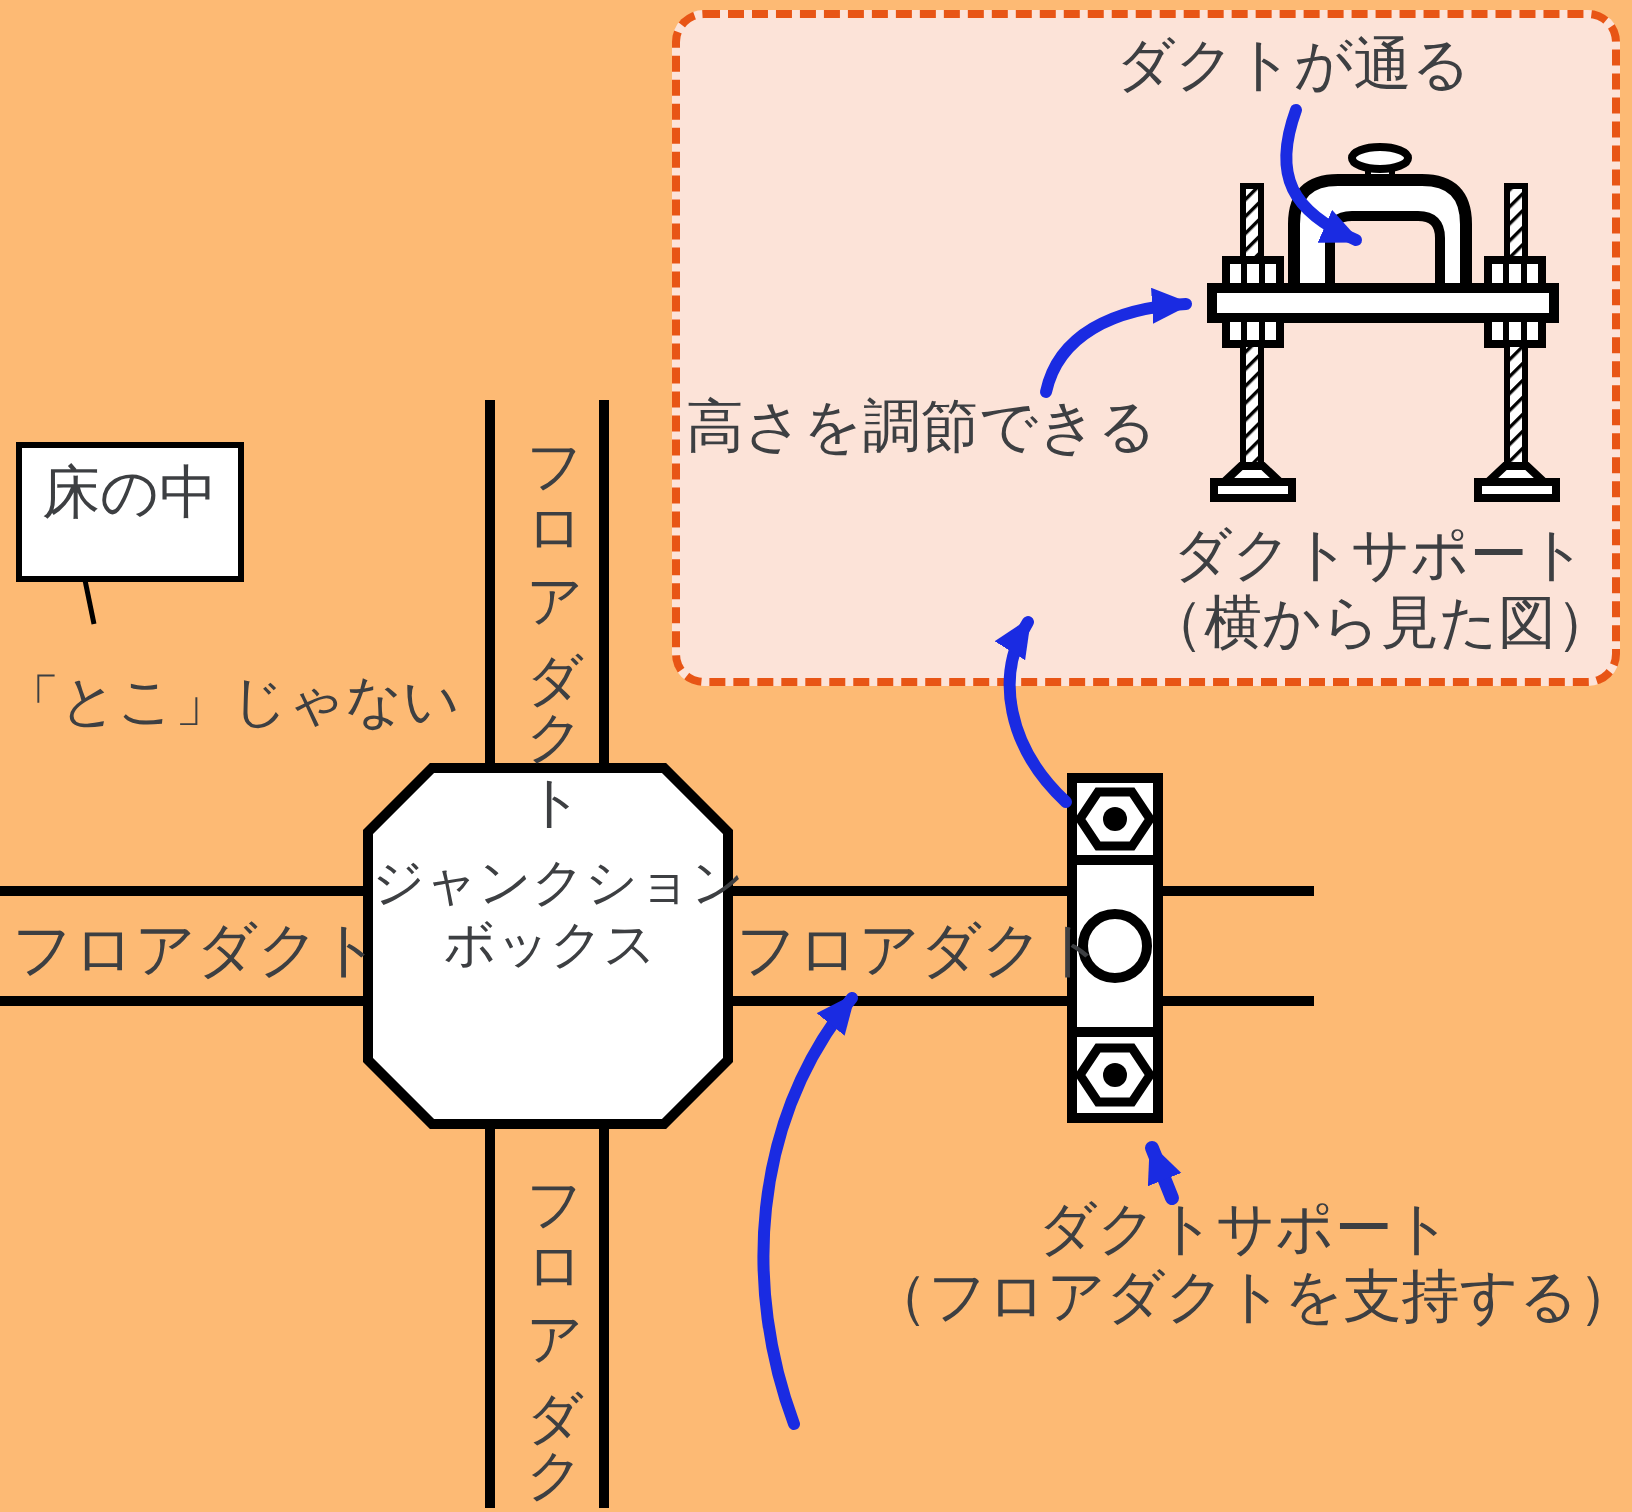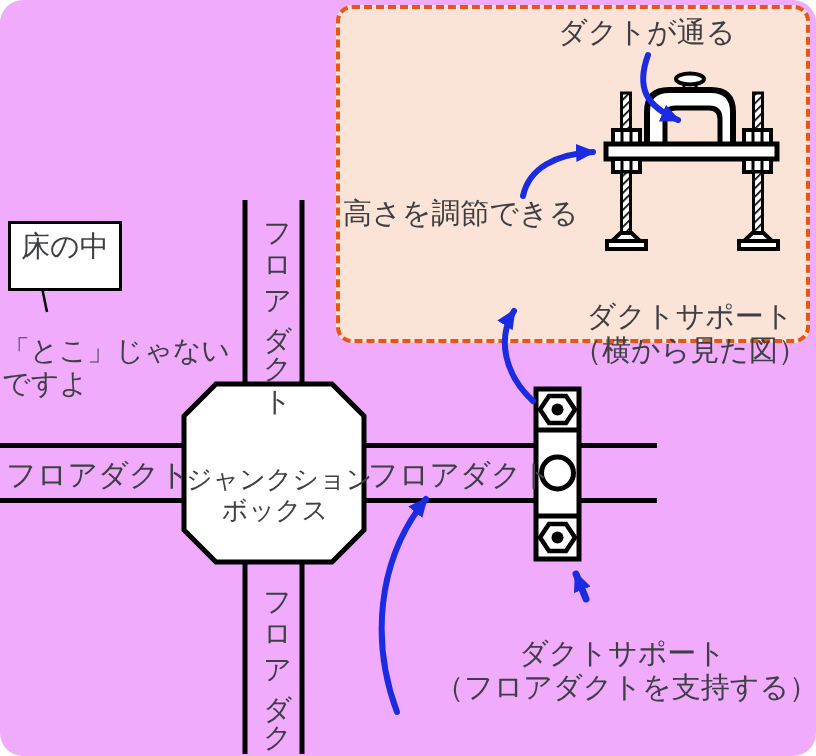--- a/index.html
+++ b/index.html
@@ -1,28 +1,28 @@
 <!DOCTYPE html>
 <html><head>
 <meta charset="utf-8">
 <style>
   html,body{margin:0;padding:0;background:#fff;}
   .canvas{
-    position:relative;width:816px;height:756px;background:#f0abfc;overflow:hidden;
-    font-family:"Liberation Sans","DejaVu Sans",sans-serif;color:#3d3f42;border-radius:23px;
+    position:relative;width:816px;height:756px;background:#fdba74;overflow:hidden;
+    font-family:"Liberation Sans","DejaVu Sans",sans-serif;color:#3d3f42;
   }
   .inset-panel{
     position:absolute;left:336px;top:5px;width:474px;height:338px;box-sizing:border-box;
     background:#fce3d8;border:4px dashed #e85515;border-radius:16px;z-index:1;
   }
   svg.artwork{position:absolute;left:0;top:0;z-index:2;}
   .label{position:absolute;z-index:3;white-space:nowrap;color:#3d3f42;}
   .fs29{font-size:29px;}
   .fs30{font-size:30px;}
-  .center{text-align:center;margin-top:38px;}
+  .center{text-align:center;}
   .lab-duct-passes{left:558px;top:13px;}
   .lab-height{left:343px;top:194px;text-align:center;}
   .lab-inset-title{left:565px;top:261px;width:250px;line-height:34px;}
   .lab-support{left:435px;top:598px;width:375px;line-height:34px;}
   .lab-wires{left:353px;top:710px;}
   .floor-box{
     left:8px;top:221px;border:3px solid #000;padding:3px 10px 21px 10px;background:#fff;
   }
   .lab-toko{left:2px;top:307px;font-size:28px;line-height:33px;margin-top:27px;}
   .lab-duct-left{left:6px;top:455px;}
@@ -153,21 +153,20 @@
 
   <div class="label center lab-junction">
     <div>ジャンクション</div>
     <div>ボックス</div>
   </div>
 
   <div class="label fs29 floor-box">床の中</div>
 
   <div class="label lab-toko">
     <div>「とこ」じゃない</div>
-    <div>ですよ</div>
   </div>
 
   <div class="label fs29 center lab-support">
     <div>ダクトサポート</div>
     <div>（フロアダクトを支持する）</div>
   </div>
 
 
 </div>
 

